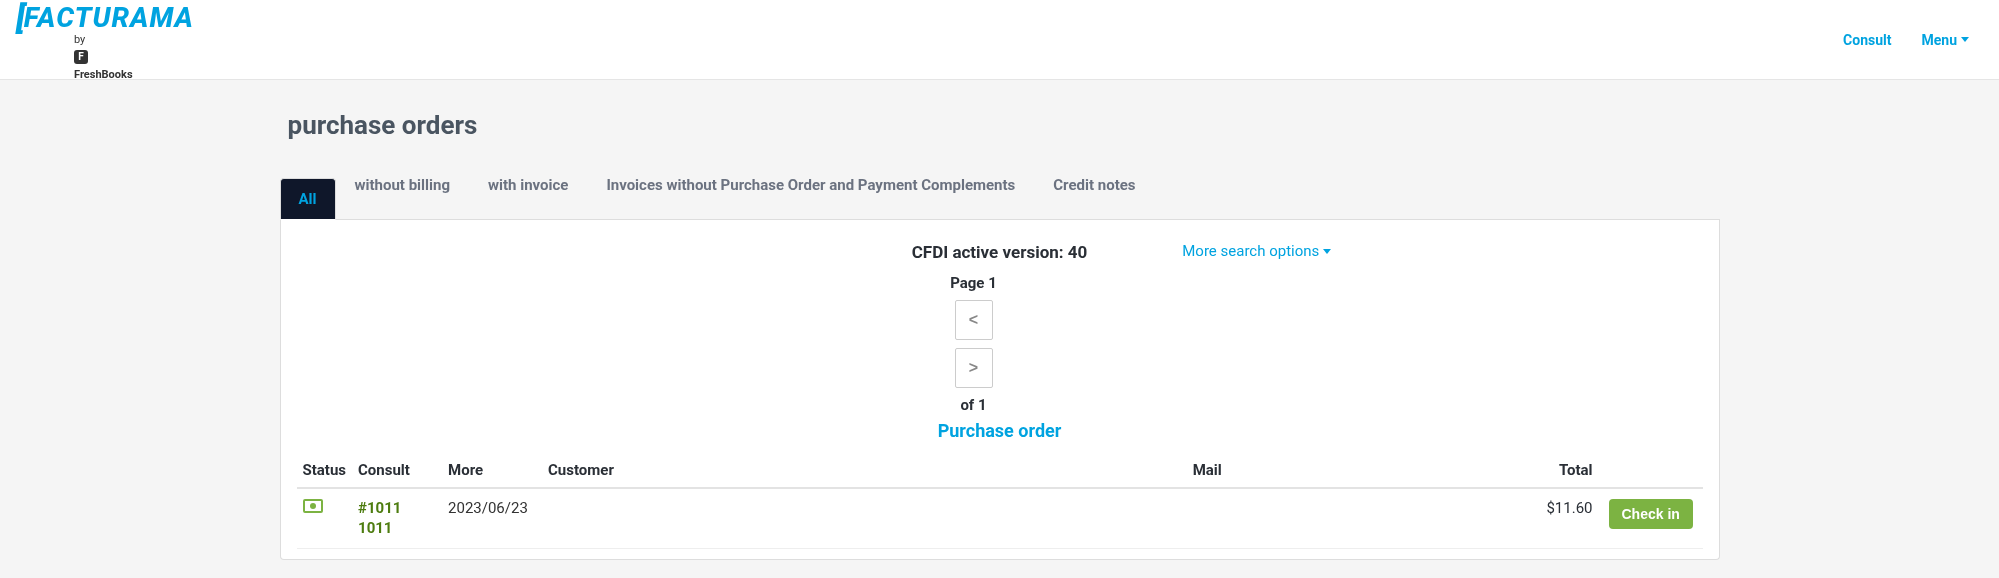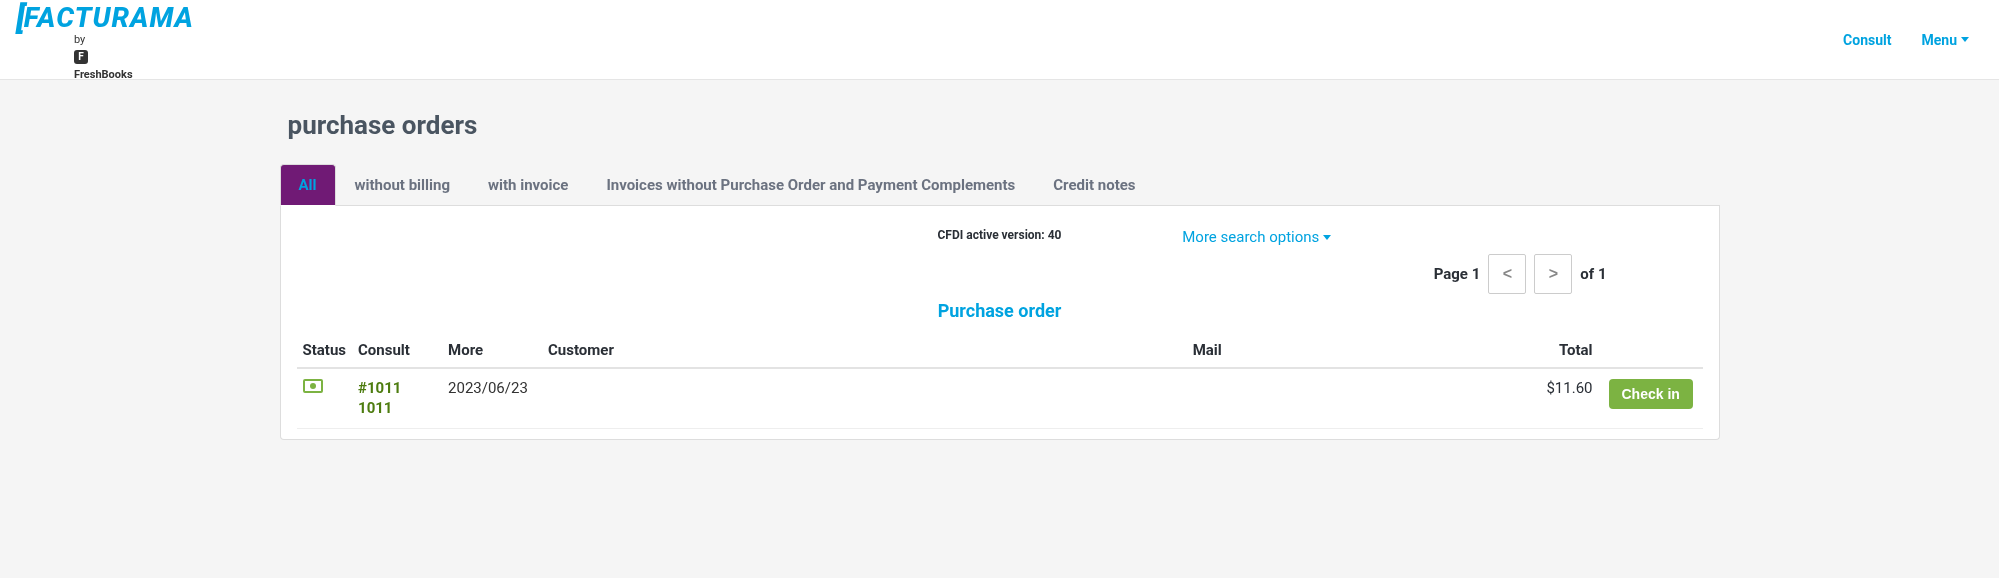--- a/index.html
+++ b/index.html
@@ -107,43 +107,44 @@
       font-size: 15px;
       font-weight: 700;
       color: #6b7280;
       cursor: pointer;
       background: transparent;
       border: 1px solid transparent;
       border-bottom: none;
       margin-bottom: -1px;
     }
     .tab.active {
-      background: #701a75;
+      background: #0f172a;
       color: #00a3e0;
       border: 1px solid #ddd;
       border-bottom: 1px solid #fff;
       border-radius: 4px 4px 0 0;
+      margin-top: 14px;
     }
     .panel {
       background: #fff;
       border: 1px solid #ddd;
       border-top: none;
       border-radius: 0 0 4px 4px;
       padding: 18px 16px 10px 16px;
     }
     .info-row {
       display: flex;
       justify-content: center;
       align-items: baseline;
       position: relative;
       margin-bottom: 12px;
       margin-top: 4px;
     }
     .cfdi-text {
-      font-size: 12px;
+      font-size: 17px;
       font-weight: 700;
       color: #2a2f36;
       text-align: center;
     }
     .more-options {
       position: absolute;
       left: 63%;
       color: #00a3e0;
       font-size: 15px;
       cursor: pointer;
@@ -156,21 +157,22 @@
       height: 0;
       border-left: 4px solid transparent;
       border-right: 4px solid transparent;
       border-top: 5px solid #00a3e0;
     }
     .pager-row {
       display: flex;
       justify-content: flex-end;
       align-items: center;
       gap: 8px;
-      margin: 10px 96px 6px 0;
+      margin: 10px 52px 6px 0;
+      flex-direction: column;
     }
     .page-label {
       font-weight: 700;
       font-size: 15px;
       color: #2a2f36;
     }
     .pager-btn {
       width: 38px;
       height: 40px;
       border: 1px solid #ccc;

